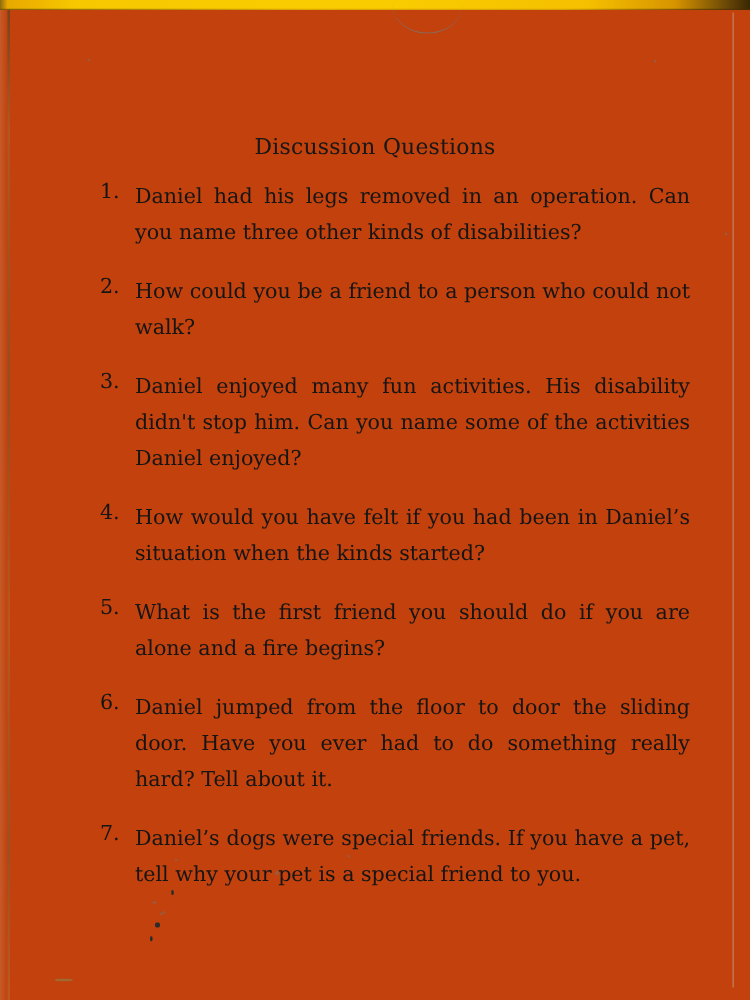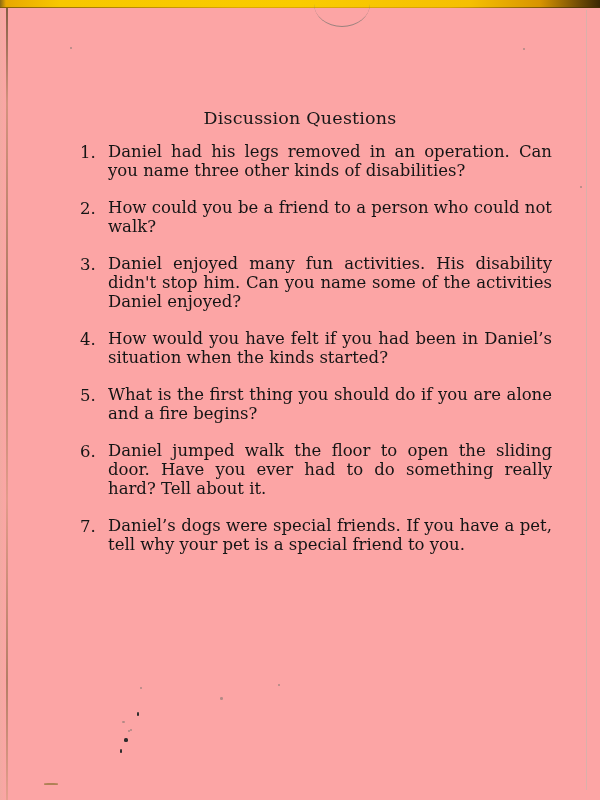--- a/index.html
+++ b/index.html
@@ -6,21 +6,21 @@
   html, body {
     margin: 0;
     padding: 0;
     background: #ffffff;
   }
 
   .page {
     position: relative;
     width: 600px;
     height: 800px;
-    background: #fca5a5;
+    background: #c2410c;
     overflow: hidden;
     font-family: "DejaVu Serif", "Liberation Serif", serif;
     color: #151515;
   }
 
   
 
   .scan-top-band {
     position: absolute;
     top: 0;
@@ -139,21 +139,21 @@
     flex: 0 0 28px;
     font-size: 16.5px;
     line-height: 21px;
     text-align: left;
     padding-left: 2px;
   }
 
   .question-text {
     flex: 1 1 auto;
     font-size: 16.5px;
-    line-height: 19px;
+    line-height: 29px;
     text-align: justify;
     text-justify: inter-word;
     hyphens: none;
   }
 </style>
 </head>
 <body>
 
 <div class="page">
 
@@ -178,26 +178,26 @@
         <div class="question-text">Daniel enjoyed many fun activities. His disability didn't stop him. Can you name some of the activities Daniel enjoyed?</div>
       </div>
 
       <div class="question-item">
         <div class="question-number">4.</div>
         <div class="question-text">How would you have felt if you had been in Daniel’s situation when the kinds started?</div>
       </div>
 
       <div class="question-item">
         <div class="question-number">5.</div>
-        <div class="question-text">What is the first thing you should do if you are alone and a fire begins?</div>
+        <div class="question-text">What is the first friend you should do if you are alone and a fire begins?</div>
       </div>
 
       <div class="question-item">
         <div class="question-number">6.</div>
-        <div class="question-text">Daniel jumped walk the floor to open the sliding door. Have you ever had to do something really hard? Tell about it.</div>
+        <div class="question-text">Daniel jumped from the floor to door the sliding door. Have you ever had to do something really hard? Tell about it.</div>
       </div>
 
       <div class="question-item">
         <div class="question-number">7.</div>
         <div class="question-text">Daniel’s dogs were special friends. If you have a pet, tell why your pet is a special friend to you.</div>
       </div>
 
     </div>
   </div>
 

